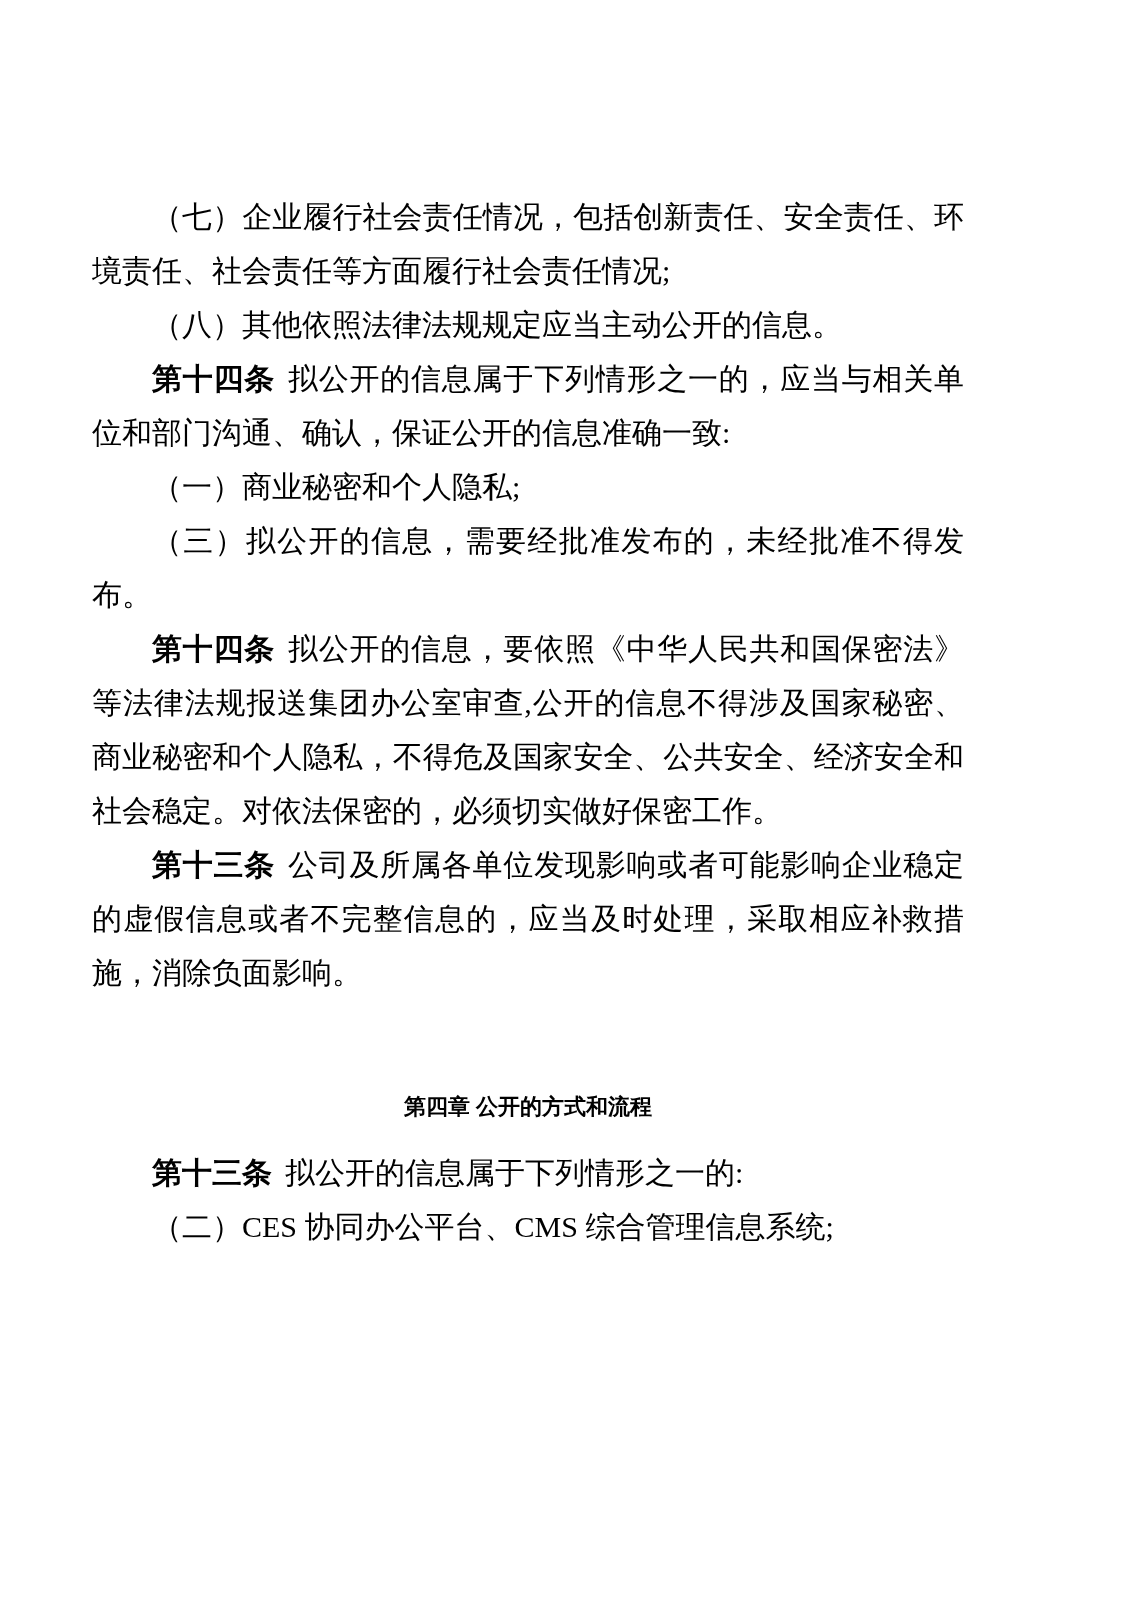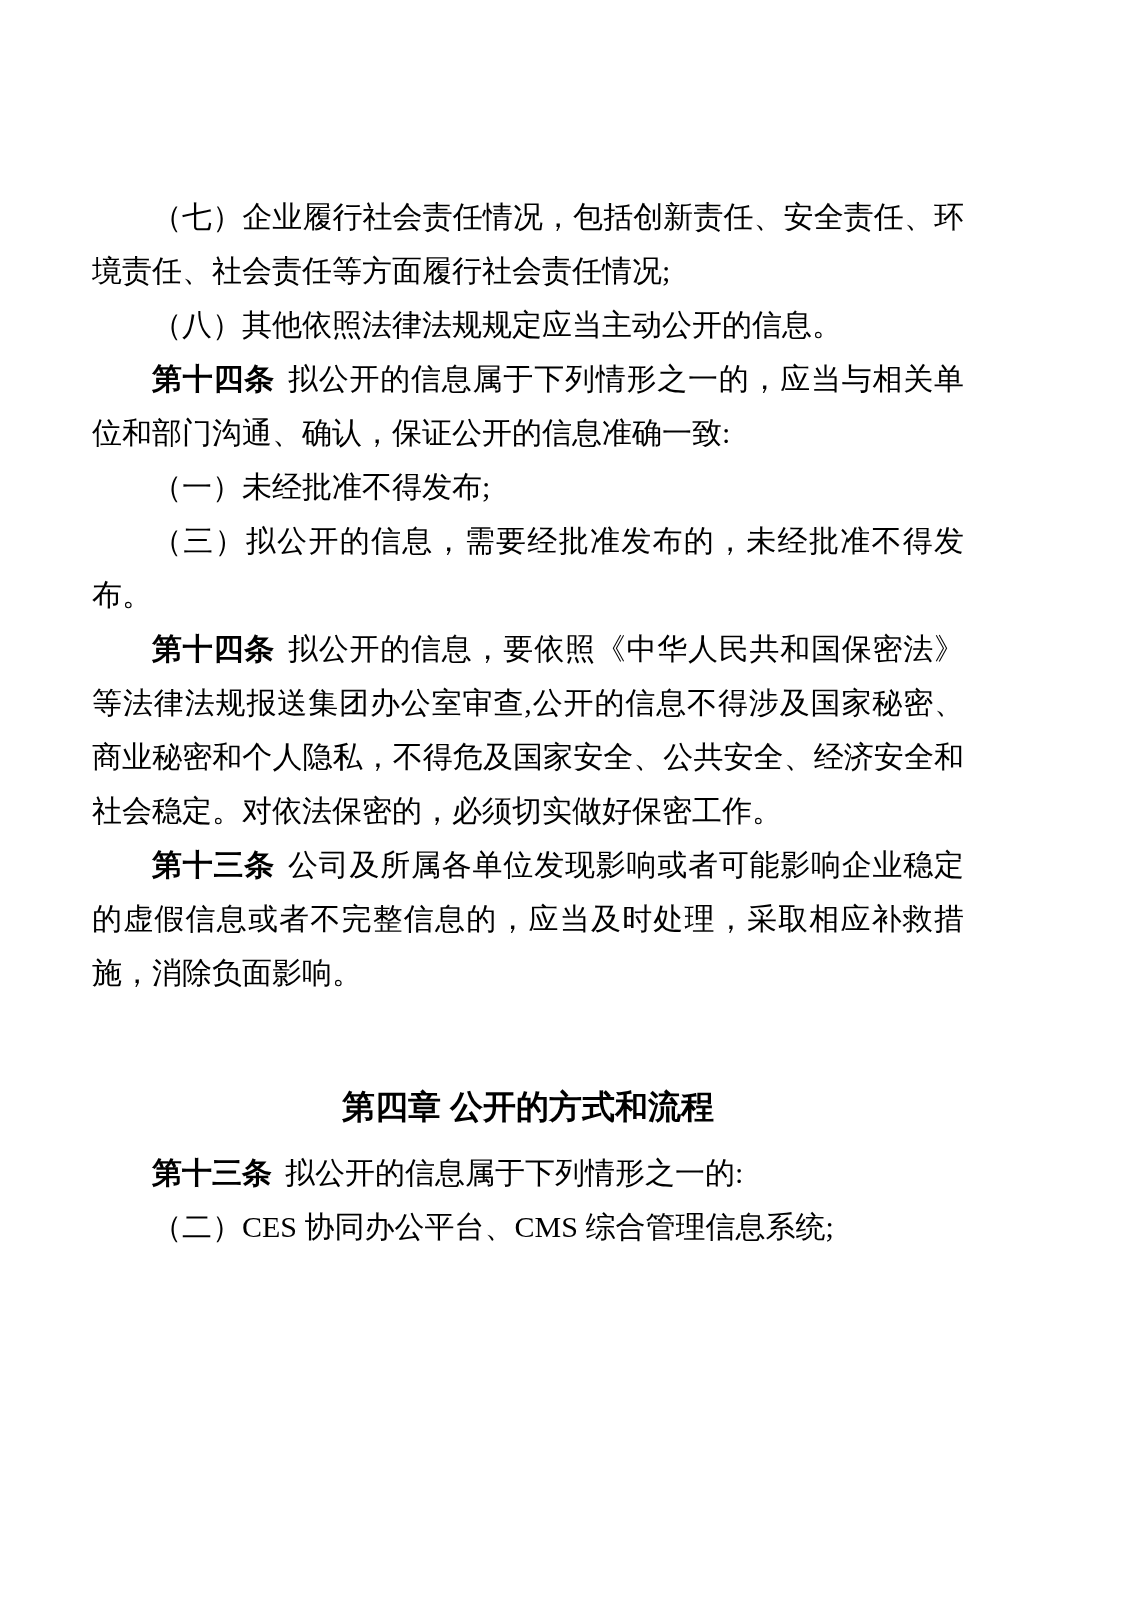--- a/index.html
+++ b/index.html
@@ -25,38 +25,38 @@
   }
   .lead {
     font-weight: bold;
     font-family: "Liberation Sans", "DejaVu Sans", sans-serif;
     margin-right: 13px;
   }
   .chapter-heading {
     margin: 80px 0 12px 0;
     text-indent: 0;
     text-align: center;
-    font-size: 33px;
+    font-size: 22px;
     line-height: 54px;
     font-weight: bold;
     font-family: "Liberation Sans", "DejaVu Sans", sans-serif;
   }
 </style>
 </head>
 <body>
 
 <div class="page">
 
   <p class="para"><span>（七）企业履行社会责任情况，包括创新责任、安全责任、环境责任、社会责任等方面履行社会责任情况;</span></p>
 
   <p class="para"><span>（八）其他依照法律法规规定应当主动公开的信息。</span></p>
 
   <p class="para"><span class="lead">第十四条</span><span>拟公开的信息属于下列情形之一的，应当与相关单位和部门沟通、确认，保证公开的信息准确一致:</span></p>
 
-  <p class="para"><span>（一）未经批准不得发布;</span></p>
+  <p class="para"><span>（一）商业秘密和个人隐私;</span></p>
 
 
   <p class="para"><span>（三）拟公开的信息，需要经批准发布的，未经批准不得发布。</span></p>
 
   <p class="para"><span class="lead">第十四条</span><span>拟公开的信息，要依照《中华人民共和国保密法》等法律法规报送集团办公室审查,公开的信息不得涉及国家秘密、商业秘密和个人隐私，不得危及国家安全、公共安全、经济安全和社会稳定。对依法保密的，必须切实做好保密工作。</span></p>
 
   <p class="para"><span class="lead">第十三条</span><span>公司及所属各单位发现影响或者可能影响企业稳定的虚假信息或者不完整信息的，应当及时处理，采取相应补救措施，消除负面影响。</span></p>
 
   <h2 class="para chapter-heading">第四章 公开的方式和流程</h2>
 

